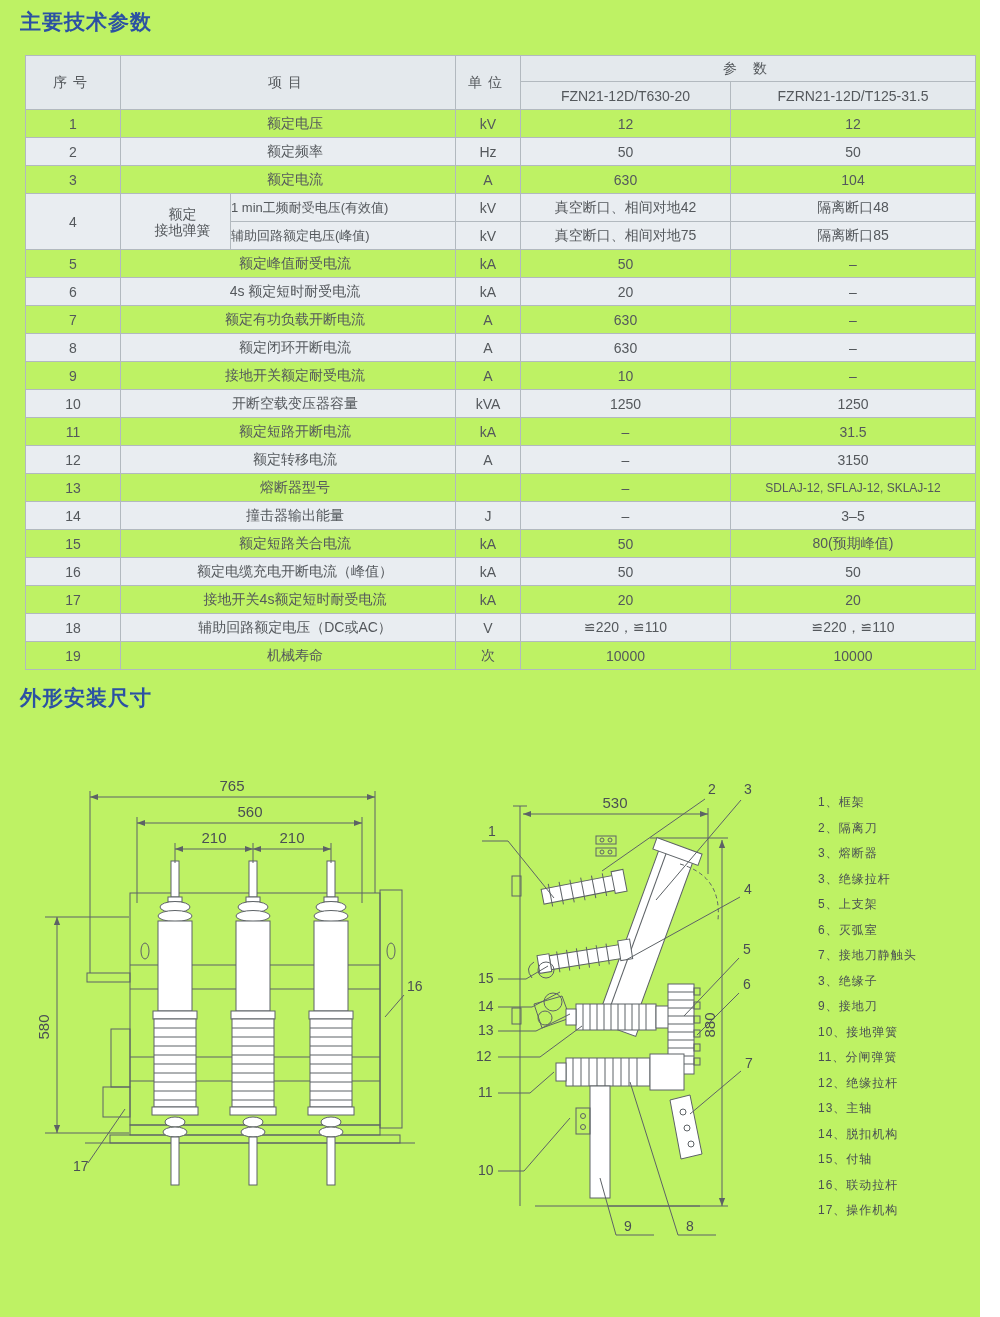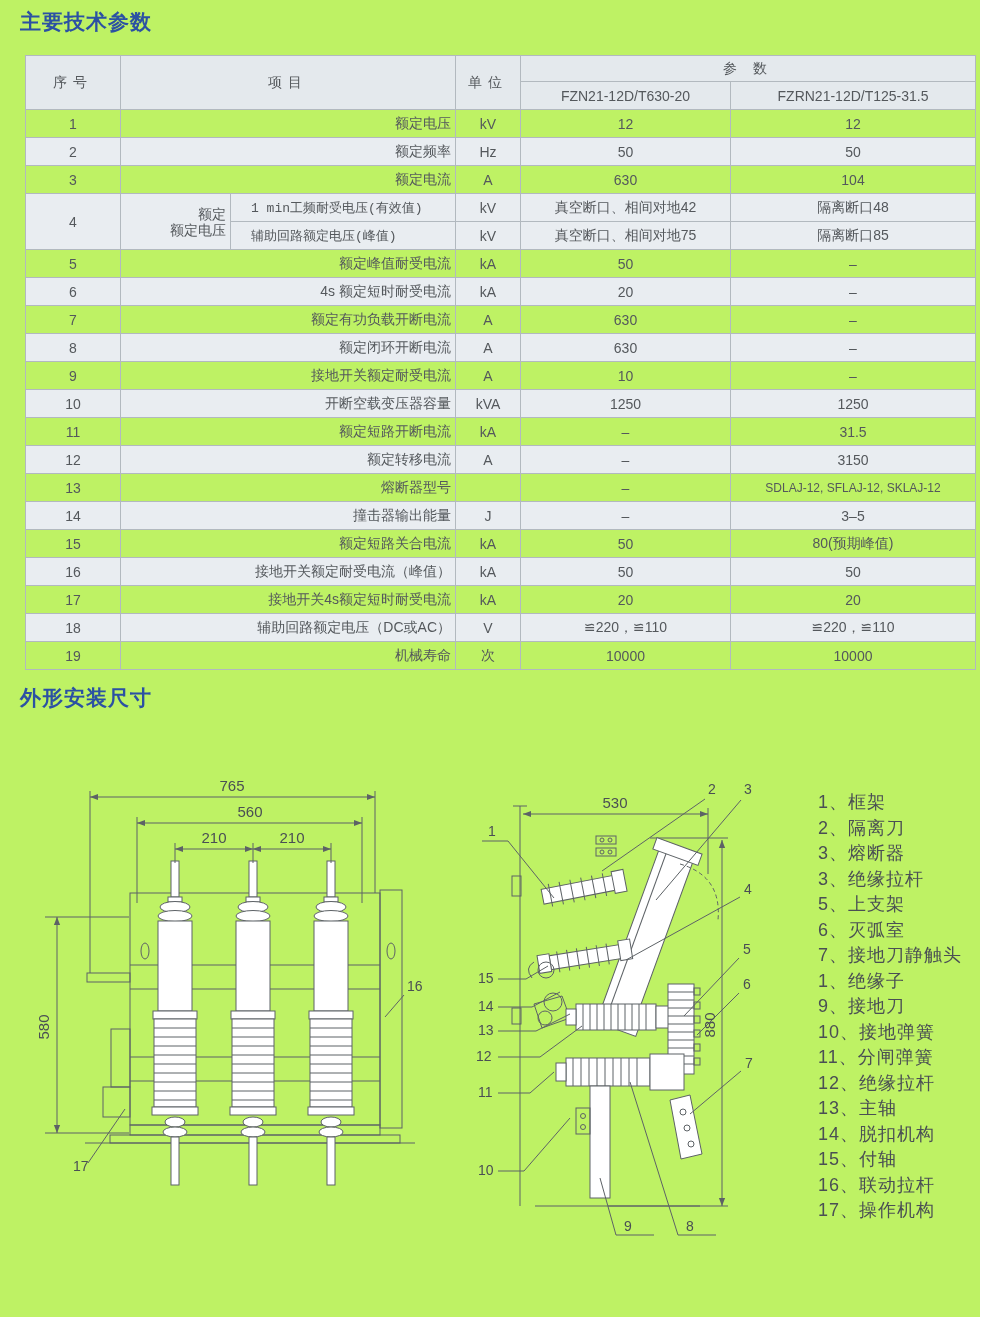--- a/index.html
+++ b/index.html
@@ -8,29 +8,29 @@
   .sec-title{position:absolute;left:20px;font-size:21px;font-weight:bold;color:#2b51a3;letter-spacing:1px;}
   .t1{top:8px;}
   .t2{top:684px;}
   table.spec{position:absolute;left:25px;top:55px;width:950px;border-collapse:collapse;table-layout:fixed;
              font-size:14px;color:#54585c;}
   .spec th,.spec td{border:1px solid #b2b9bf;text-align:center;vertical-align:middle;
                     padding:0 4px;height:27px;font-weight:normal;overflow:hidden;white-space:nowrap;}
   .spec thead th{background:#e4e9ed;}
   .spec thead tr:first-child th{height:25px;letter-spacing:6px;}
   .spec tr.shade td{background:#e9edf1;}
-  .spec td.item{text-align:right;padding-left:18px;}
+  .spec td.item{text-align:center;padding-left:18px;}
   .spec td.wrap{white-space:pre-line;line-height:16px;}
-  .spec td.sub{text-align:left;padding-left:20px;font-size:13px;font-family:Liberation Mono, monospace;}
+  .spec td.sub{text-align:left;padding-left:0;font-size:13px;}
   .spec td.small{font-size:12px;}
   .draw{position:absolute;}
   .draw text{font-family:"Liberation Sans","DejaVu Sans",sans-serif;fill:#4a4f54;stroke:none;font-size:14px;}
   .draw text.dim{font-size:15px;}
   .caption{position:absolute;left:60px;top:1262px;width:370px;text-align:center;font-size:15px;color:#4a4f54;letter-spacing:1px;}
-  .parts{position:absolute;left:818px;top:790px;font-size:18px;color:#4a4f54;}
+  .parts{position:absolute;left:818px;top:790px;font-size:12px;color:#4a4f54;}
   .part-item{height:25.5px;line-height:25.5px;white-space:nowrap;letter-spacing:1px;}
 </style>
 </head>
 <body>
 
 <div class="page">
 
   <div class="sec-title t1">主要技术参数</div>
 
   <table class="spec">
@@ -72,21 +72,21 @@
         <tr>
           <td>3</td>
           <td colspan="2" class="item">额定电流</td>
           <td>A</td>
           <td>630</td>
           <td>104</td>
         </tr>
         <tr class="shade">
           <td rowspan="2">4</td>
           <td rowspan="2" class="item wrap">额定
-额定电压</td>
+接地弹簧</td>
           <td class="sub">1 min工频耐受电压(有效值)</td>
           <td>kV</td>
           <td>真空断口、相间对地42</td>
           <td>隔离断口48</td>
         </tr>
         <tr class="shade">
           <td class="sub">辅助回路额定电压(峰值)</td>
           <td>kV</td>
           <td>真空断口、相间对地75</td>
           <td>隔离断口85</td>
@@ -163,21 +163,21 @@
         </tr>
         <tr>
           <td>15</td>
           <td colspan="2" class="item">额定短路关合电流</td>
           <td>kA</td>
           <td>50</td>
           <td>80(预期峰值)</td>
         </tr>
         <tr class="shade">
           <td>16</td>
-          <td colspan="2" class="item">接地开关额定耐受电流（峰值）</td>
+          <td colspan="2" class="item">额定电缆充电开断电流（峰值）</td>
           <td>kA</td>
           <td>50</td>
           <td>50</td>
         </tr>
         <tr>
           <td>17</td>
           <td colspan="2" class="item">接地开关4s额定短时耐受电流</td>
           <td>kA</td>
           <td>20</td>
           <td>20</td>
@@ -431,21 +431,21 @@
   </svg>
 
   <div class="parts">
       <div class="part-item">1、框架</div>
       <div class="part-item">2、隔离刀</div>
       <div class="part-item">3、熔断器</div>
       <div class="part-item">3、绝缘拉杆</div>
       <div class="part-item">5、上支架</div>
       <div class="part-item">6、灭弧室</div>
       <div class="part-item">7、接地刀静触头</div>
-      <div class="part-item">1、绝缘子</div>
+      <div class="part-item">3、绝缘子</div>
       <div class="part-item">9、接地刀</div>
       <div class="part-item">10、接地弹簧</div>
       <div class="part-item">11、分闸弹簧</div>
       <div class="part-item">12、绝缘拉杆</div>
       <div class="part-item">13、主轴</div>
       <div class="part-item">14、脱扣机构</div>
       <div class="part-item">15、付轴</div>
       <div class="part-item">16、联动拉杆</div>
       <div class="part-item">17、操作机构</div>
     </div>

